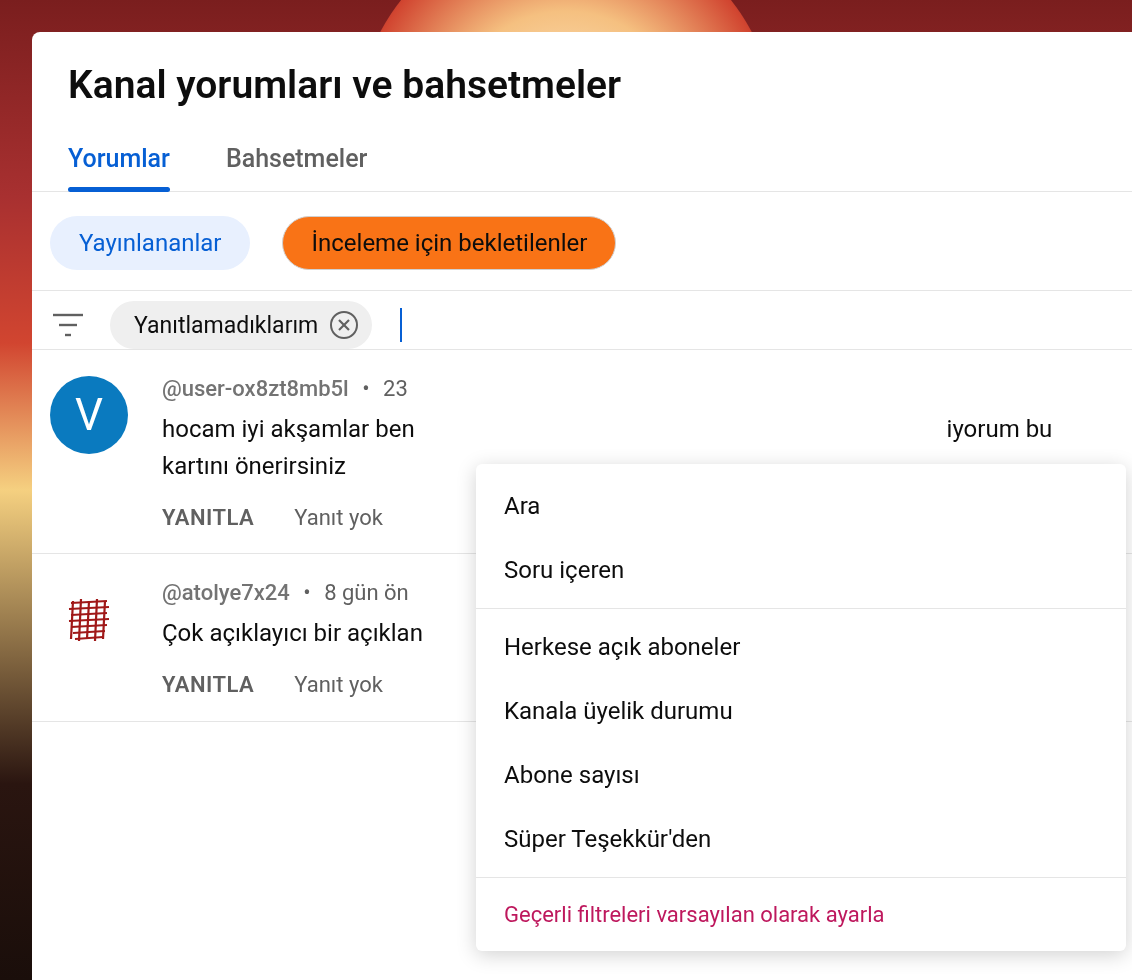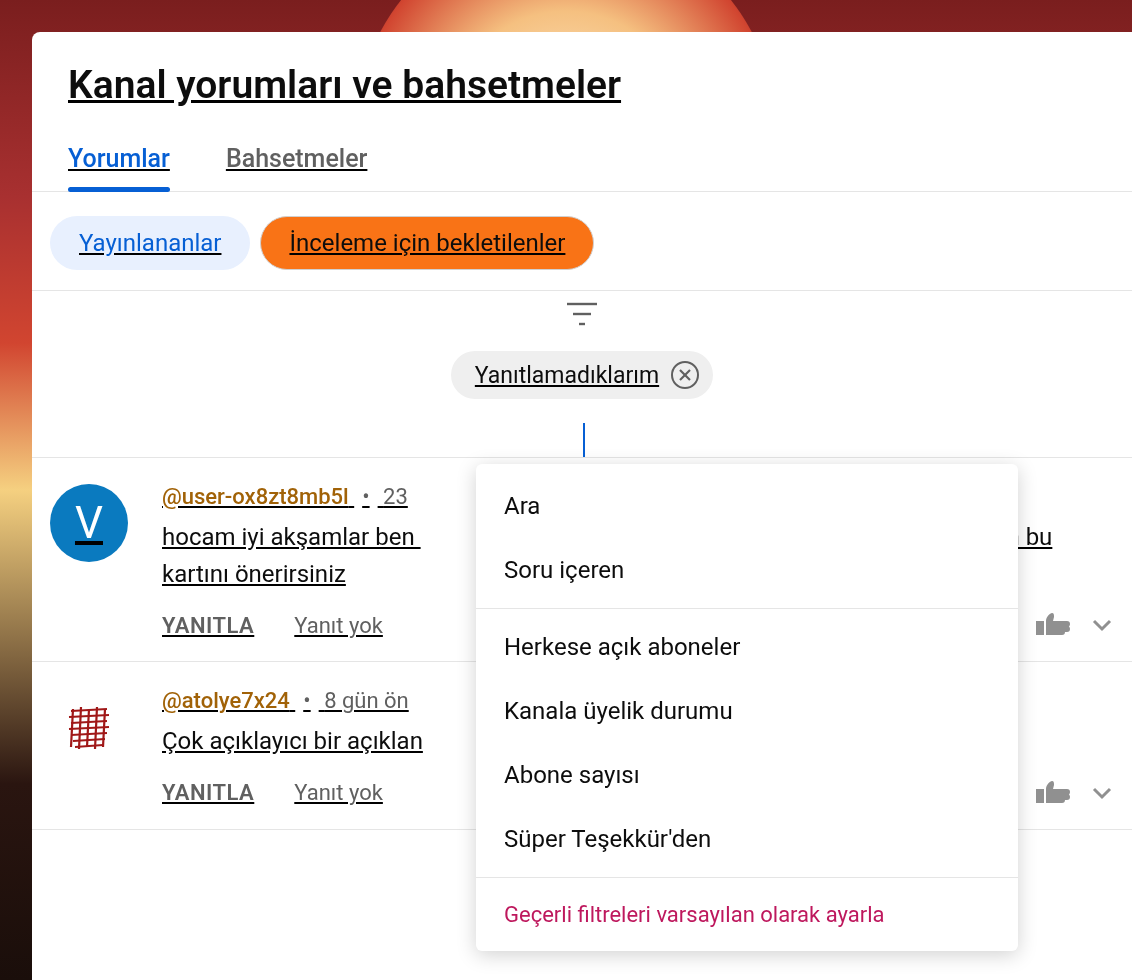--- a/index.html
+++ b/index.html
@@ -25,21 +25,20 @@
   .panel {
     position: absolute;
     top: 32px;
     left: 32px;
     right: 0;
     bottom: 0;
     background: #fff;
     border-radius: 8px 0 0 0;
     z-index: 1;
     overflow: hidden;
-    text-decoration: underline;
   }
   .page-title {
     font-size: 39px;
     font-weight: 600;
     color: #0d0d0d;
     padding: 30px 36px 24px 36px;
   }
   .tabs {
     display: flex;
     gap: 56px;
@@ -63,21 +62,21 @@
     position: absolute;
     left: 0;
     right: 0;
     bottom: -1px;
     height: 5px;
     background: #065fd4;
     border-radius: 3px;
   }
   .chip-row {
     display: flex;
-    gap: 10px;
+    gap: 32px;
     padding: 24px 18px 20px 18px;
   }
   .chip {
     font-size: 24px;
     padding: 12px 28px;
     border-radius: 999px;
     border: 1px solid #d0d0d0;
     color: #0d0d0d;
     cursor: pointer;
     background: #f97316;
@@ -88,21 +87,20 @@
     border-color: transparent;
   }
   .filter-bar {
     display: flex;
     align-items: center;
     padding: 10px 18px 0 18px;
     border-top: 1px solid #e5e5e5;
     border-bottom: 1px solid #e5e5e5;
     gap: 24px;
     position: relative;
-    flex-direction: column;
   }
   .filter-icon {
     width: 36px;
     display: flex;
     align-items: center;
     justify-content: center;
     color: #606060;
     cursor: pointer;
   }
   .filter-chip {
@@ -154,21 +152,21 @@
   .avatar.scribble {
     background: #fff;
     position: relative;
   }
   .comment-body { flex: 1; min-width: 0; }
   .comment-header {
     font-size: 22px;
     color: #606060;
     margin-bottom: 10px;
   }
-  .comment-header .user { color: #a16207; font-weight: 500; }
+  .comment-header .user { color: #737373; font-weight: 500; }
   .comment-header .dot { margin: 0 8px; }
   .comment-text {
     font-size: 24px;
     color: #0d0d0d;
     line-height: 1.55;
     margin-bottom: 18px;
   }
   .comment-actions {
     display: flex;
     align-items: center;
@@ -190,21 +188,21 @@
     display: flex;
     align-items: center;
     gap: 12px;
     color: #606060;
   }
   .row-right svg { display: block; }
   .dropdown {
     position: absolute;
     top: 432px;
     left: 444px;
-    width: 542px;
+    width: 650px;
     background: #fff;
     border-radius: 6px;
     box-shadow: 0 4px 20px rgba(0,0,0,0.18);
     z-index: 10;
     padding: 10px 0;
   }
   .dd-item {
     font-size: 24px;
     color: #0d0d0d;
     padding: 18px 28px;

